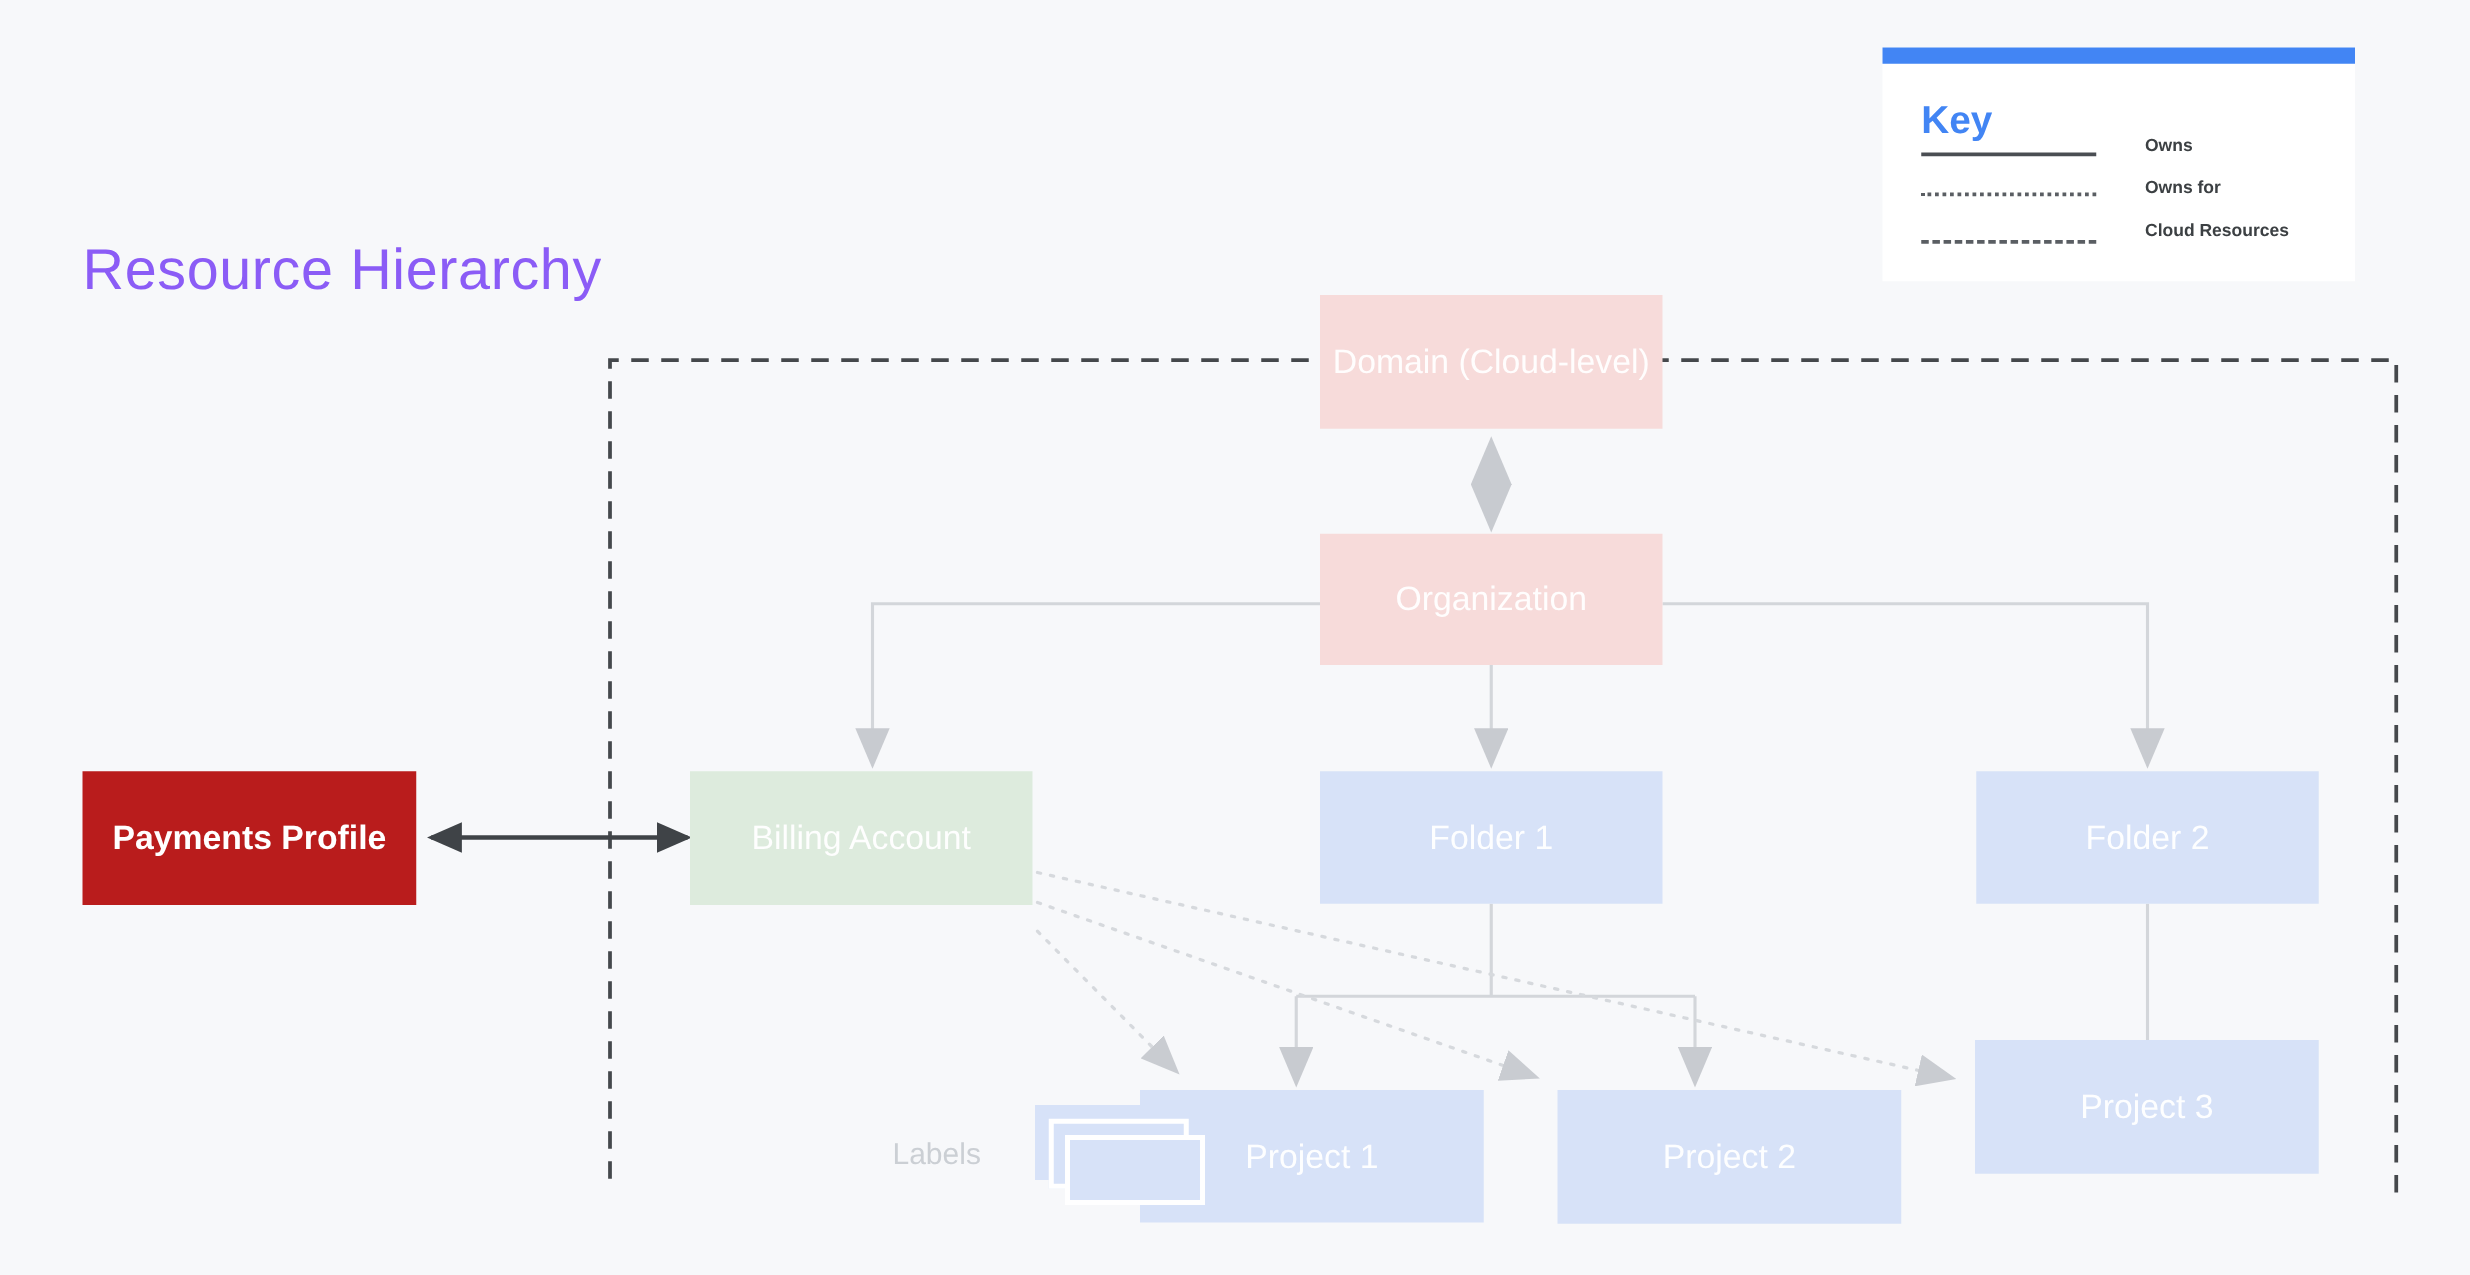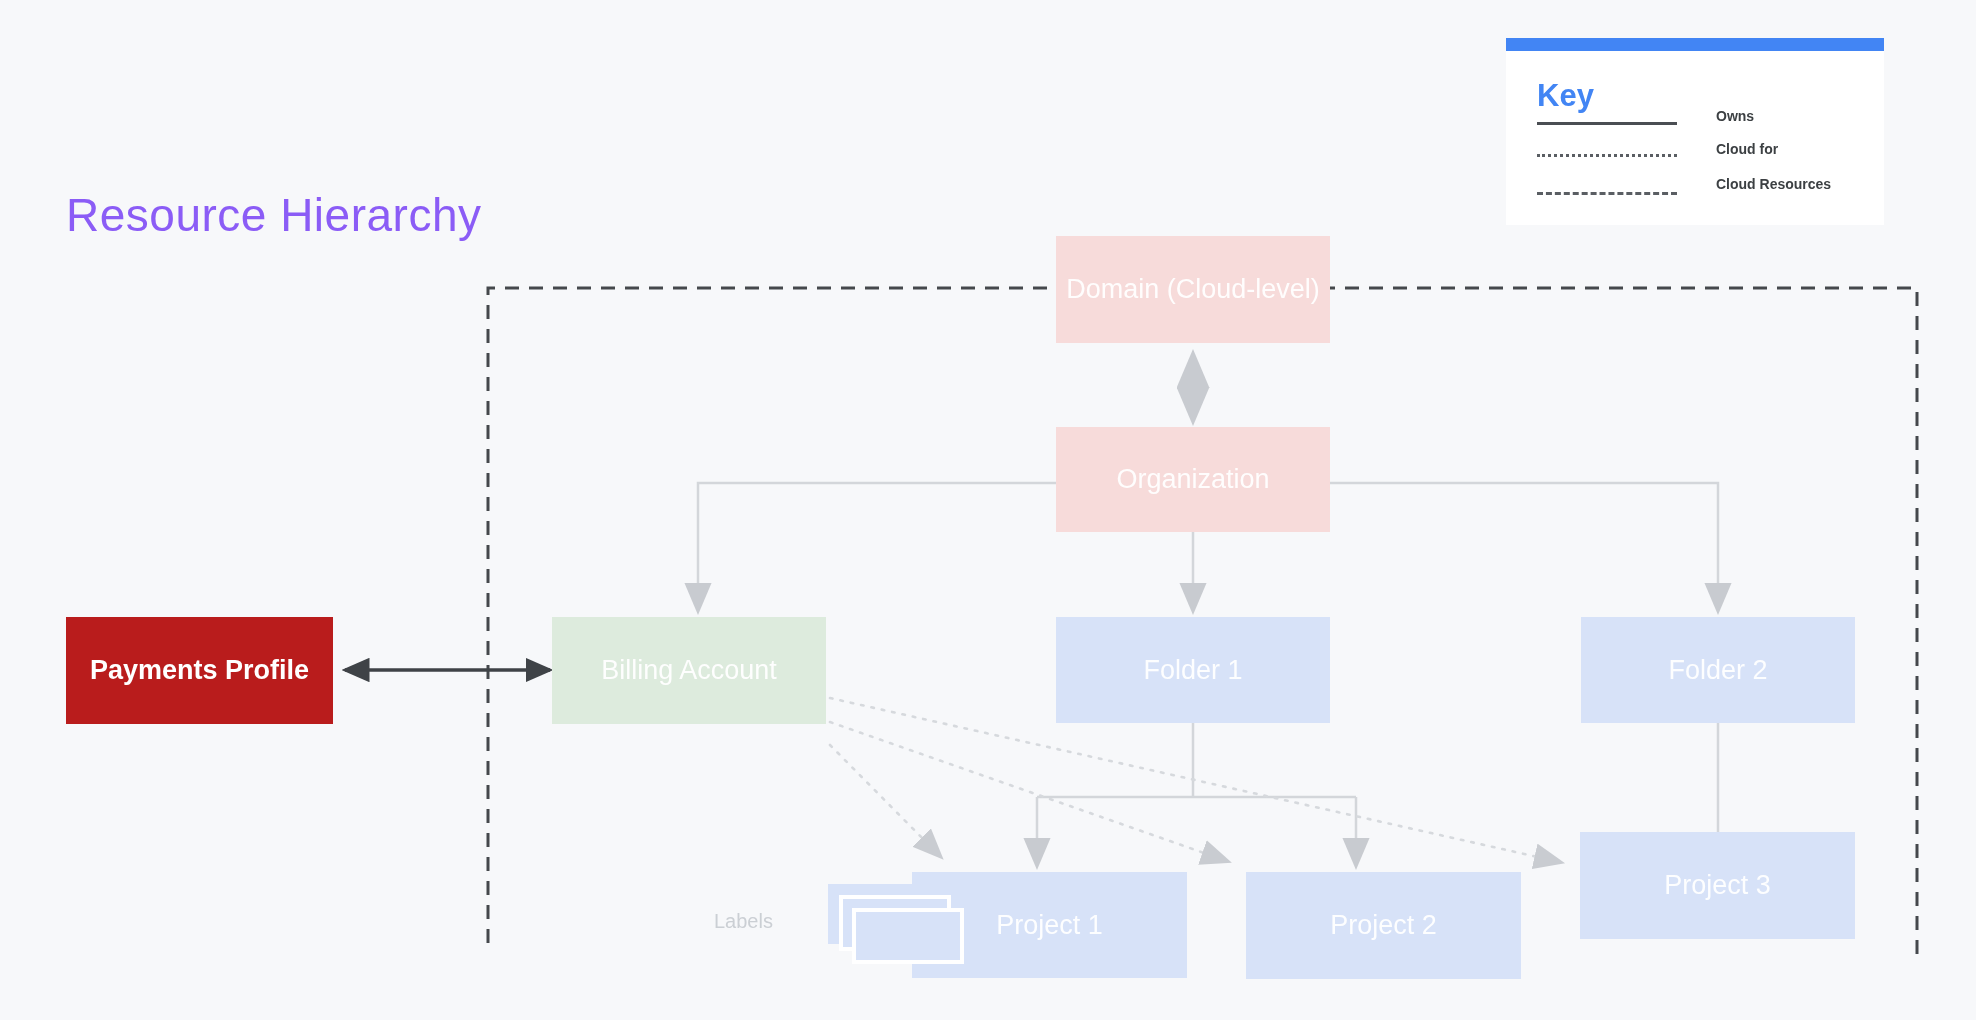--- a/index.html
+++ b/index.html
@@ -4,21 +4,21 @@
 <style>
   html,body{margin:0;padding:0;background:#F7F8FA;}
   .canvas{position:relative;width:1976px;height:1020px;background:#F7F8FA;overflow:hidden;
           font-family:"Liberation Sans","DejaVu Sans",sans-serif;}
   .svg-layer{position:absolute;left:0;top:0;width:1976px;height:1020px;}
   .page-title{position:absolute;left:66px;top:188px;font-size:46px;color:#8b5cf6;letter-spacing:.5px;}
   .node{position:absolute;display:flex;align-items:center;justify-content:center;
         color:#FFFFFF;font-size:27px;text-align:center;}
   .node.pastel{color:rgba(255,255,255,.95);}
   .node.bold{font-weight:bold;}
-  .labels-caption{position:absolute;left:714px;top:910px;font-size:20px;color:#CBCFD4;}
+  .labels-caption{position:absolute;left:714px;top:910px;font-size:24px;color:#CBCFD4;}
   
   .cards-icon{position:absolute;left:828px;top:884px;width:150px;height:86px;}
   .cards-icon .card{position:absolute;width:112px;height:56px;background:#D7E2F8;
                     border:4px solid #FFFFFF;box-sizing:border-box;}
   .cards-icon .c1{left:0;top:0;border:none;width:118px;height:60px;}
   .cards-icon .c2{left:11px;top:11px;}
   .cards-icon .c3{left:24px;top:24px;}
   
   .legend{position:absolute;left:1506px;top:38px;width:378px;height:187px;background:#FFFFFF;}
   .legend .bar{position:absolute;left:0;top:0;width:100%;height:13px;}
@@ -120,17 +120,17 @@
     <div class="card c3"></div>
   </div>
 
   <div class="legend">
     <div class="bar" style="background: rgb(66, 133, 244);"></div>
     <div class="key-title">Key</div>
     <div class="sample solid"></div>
     <div class="sample dotted"></div>
     <div class="sample dashed"></div>
     <div class="lab l0">Owns</div>
-    <div class="lab l1">Cloud for</div>
+    <div class="lab l1">Owns for</div>
     <div class="lab l2">Cloud Resources</div>
   </div>
 
 </div>
 
 </body></html>

